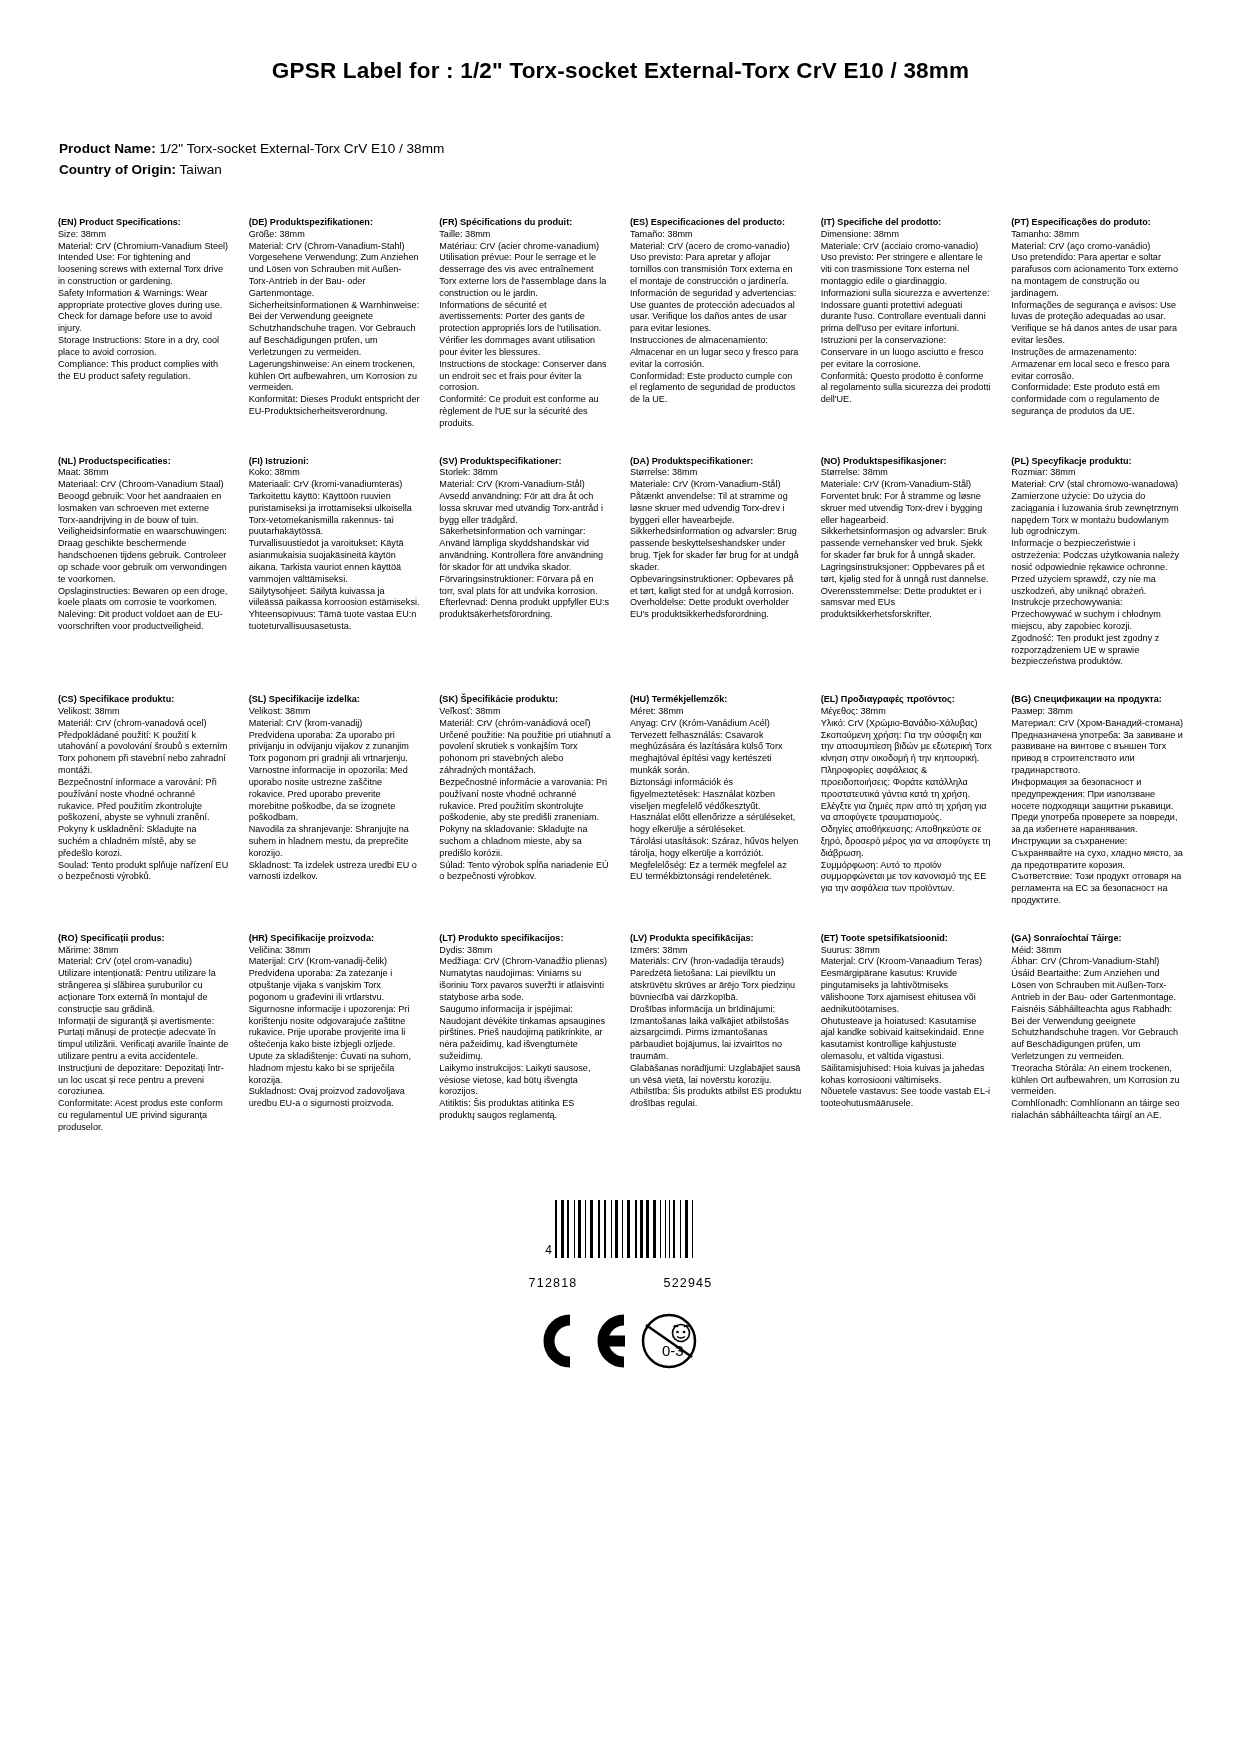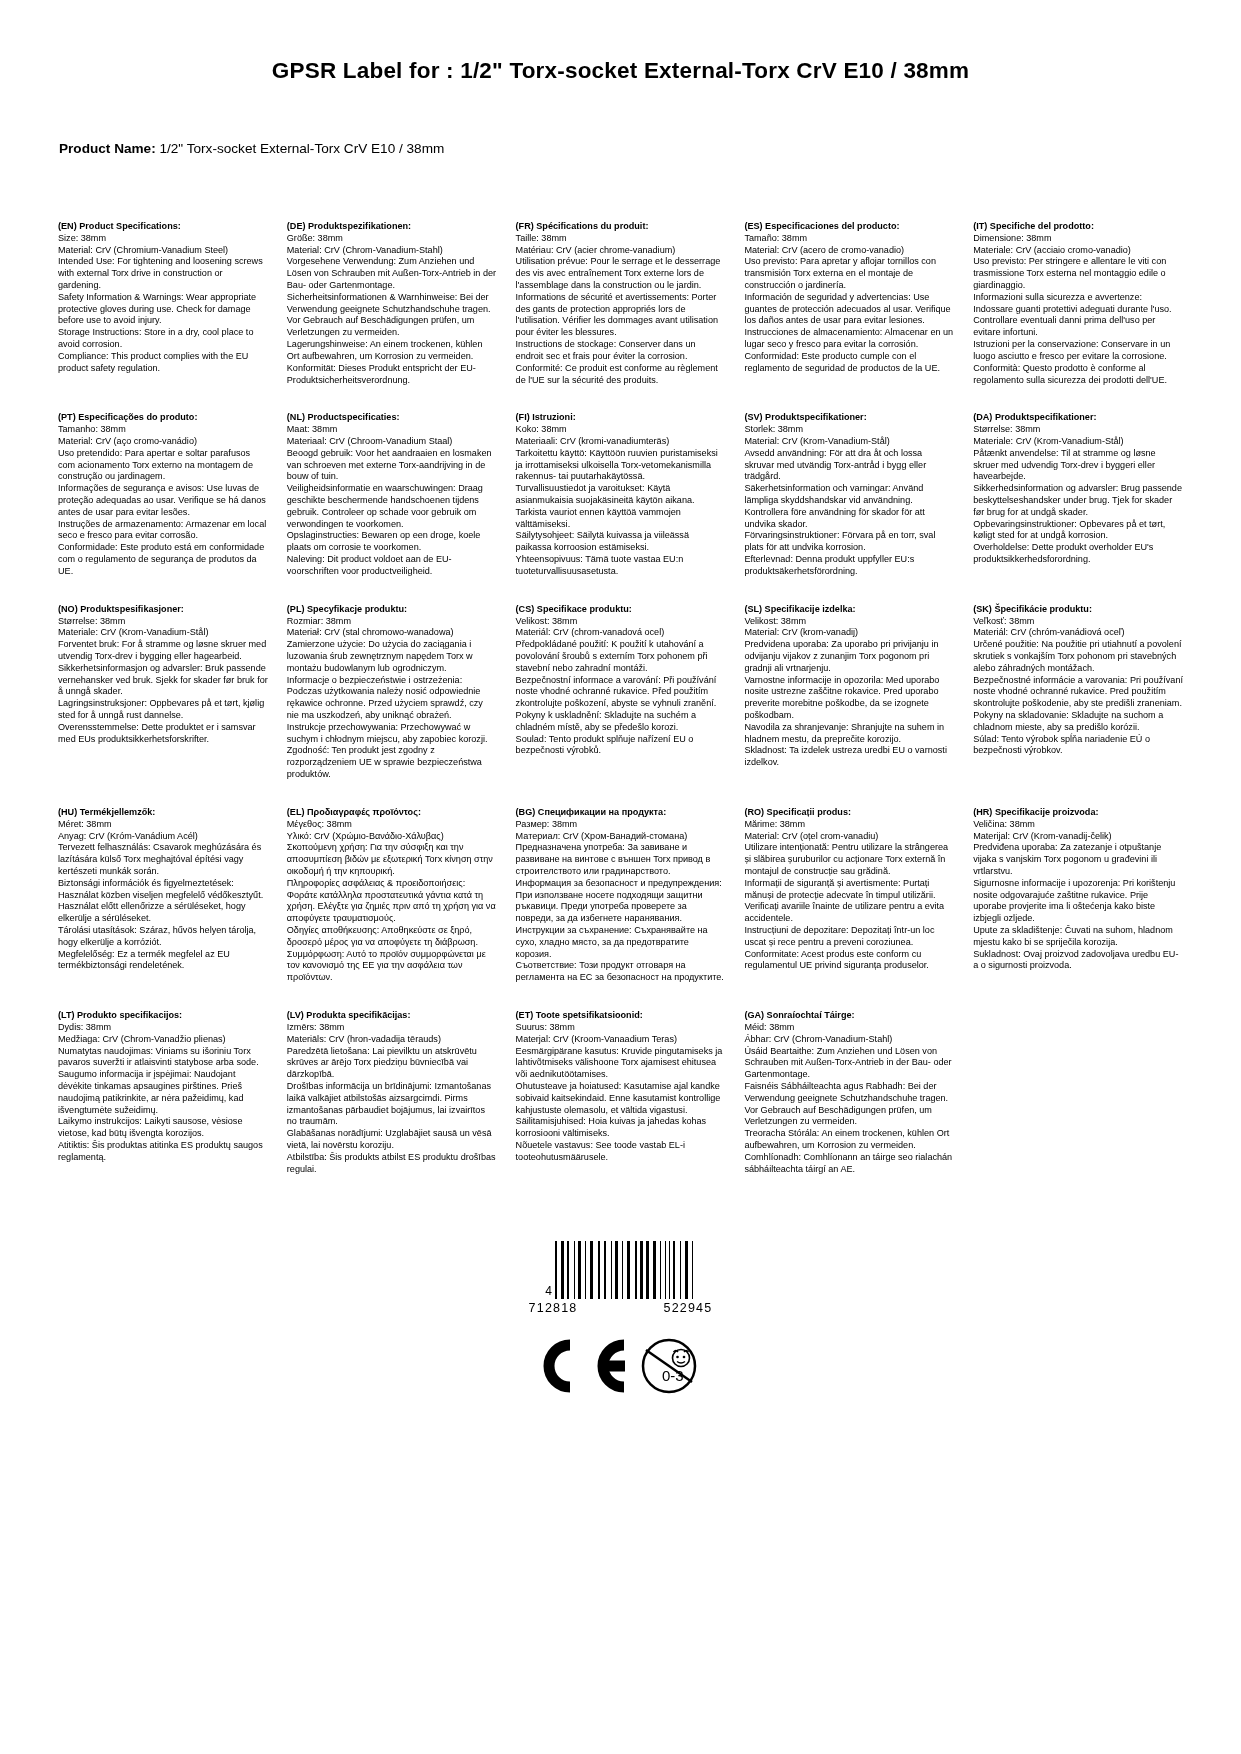--- a/index.html
+++ b/index.html
@@ -39,23 +39,23 @@
     margin-bottom: 1px;
     white-space: nowrap;
   }
   .meta-label {
     font-weight: bold;
   }
   .meta-value {
     font-weight: normal;
   }
   .lang-grid {
-    margin-top: 62px;
+    margin-top: 37px;
     display: grid;
-    grid-template-columns: repeat(5, 1fr);
+    grid-template-columns: repeat(6, 1fr);
     column-gap: 19px;
     row-gap: 0px;
   }
   .lang-cell {
     font-size: 9.1px;
     line-height: 1.30;
     padding-bottom: 26px;
     break-inside: avoid;
   }
   .lang-head {
@@ -93,21 +93,21 @@
     display: block;
     background: #000;
     height: 100%;
     margin-right: 1px;
   }
   .barcode-nums {
     display: flex;
     justify-content: center;
     gap: 86px;
     font-size: 12.5px;
-    margin-top: 2px;
+    margin-top: 18px;
     letter-spacing: 1.2px;
   }
   .marks {
     margin-top: 22px;
     display: flex;
     justify-content: center;
     align-items: center;
   }
   .ce-mark {
     display: block;
@@ -120,20 +120,24 @@
 <body>
 
 <div class="page">
 
   <h1 class="doc-title">GPSR Label for : 1/2" Torx-socket External-Torx CrV E10 / 38mm</h1>
 
   <div class="meta">
     <div class="meta-row">
       <span class="meta-label">Product Name:</span>
       <span class="meta-value">1/2" Torx-socket External-Torx CrV E10 / 38mm</span>
+    </div>
+    <div class="meta-row">
+      <span class="meta-label">Country of Origin:</span>
+      <span class="meta-value">Taiwan</span>
     </div>
   </div>
 
   <div class="lang-grid">
     <div class="lang-cell">
       <span class="lang-head">(EN) Product Specifications:</span>
       <span class="lang-body">Size: 38mm
 Material: CrV (Chromium-Vanadium Steel)
 Intended Use: For tightening and loosening screws with external Torx drive in construction or gardening.
 Safety Information &amp; Warnings: Wear appropriate protective gloves during use. Check for damage before use to avoid injury.

